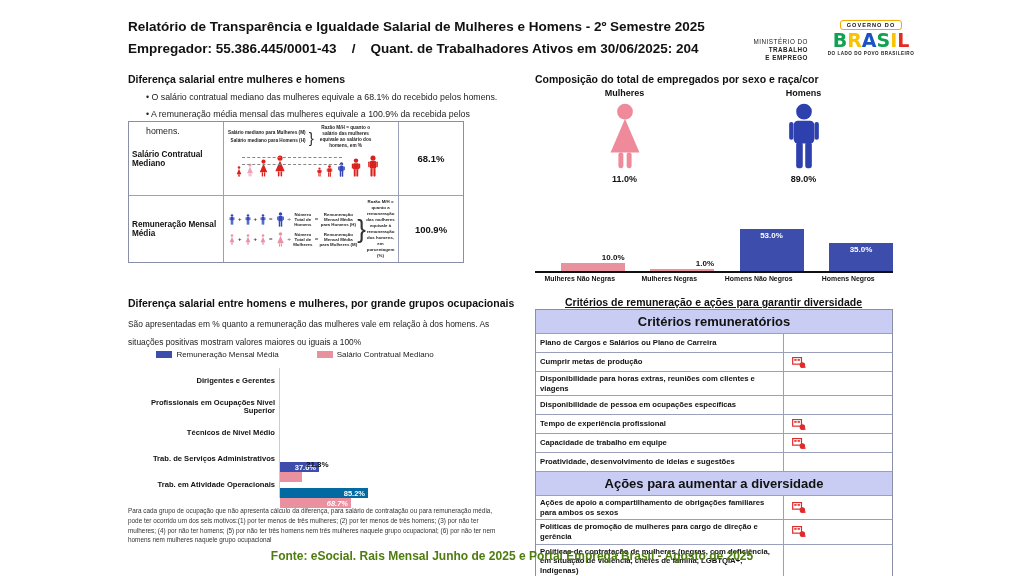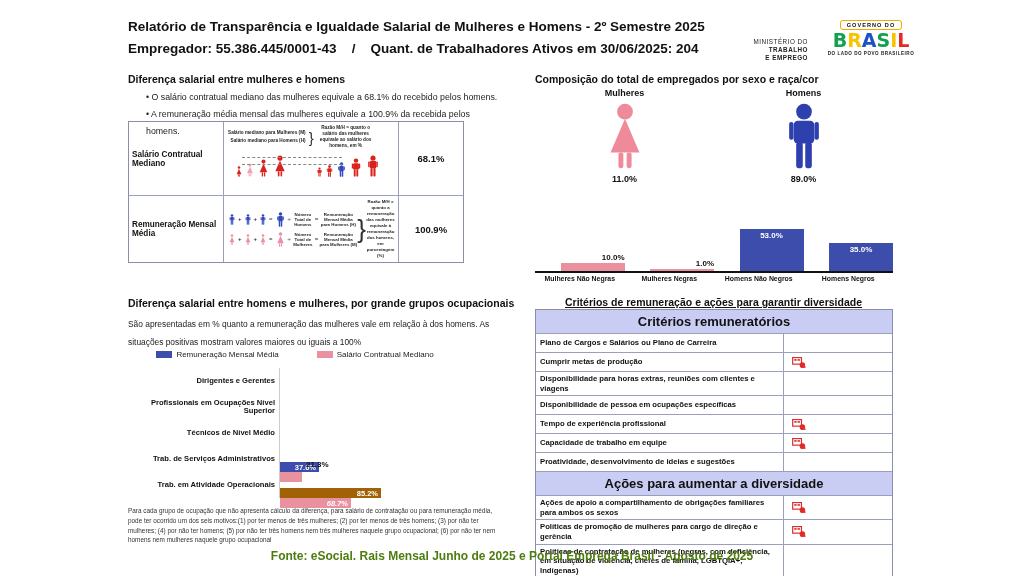--- a/index.html
+++ b/index.html
@@ -283,21 +283,21 @@
           <div class="occ-line">
             <div class="occ-bar" style="width: 22px; background: rgb(233, 145, 159);"></div>
             <span class="occ-val-out">21.3%</span>
           </div>
         </div>
       </div>
       <div class="occ-row">
         <div class="occ-label">Trab. em Atividade Operacionais</div>
         <div class="occ-bars">
           <div class="occ-line">
-            <div class="occ-bar" style="width: 88px; background: #a16207; padding-left: 13px;">
+            <div class="occ-bar" style="width: 88px; background: #0369a1;">
               <span class="occ-val-in">85.2%</span>
             </div>
           </div>
           <div class="occ-line">
             <div class="occ-bar" style="width: 71px; background: rgb(233, 145, 159); font-style: italic;">
               <span class="occ-val-in">68.7%</span>
             </div>
           </div>
         </div>
       </div>

